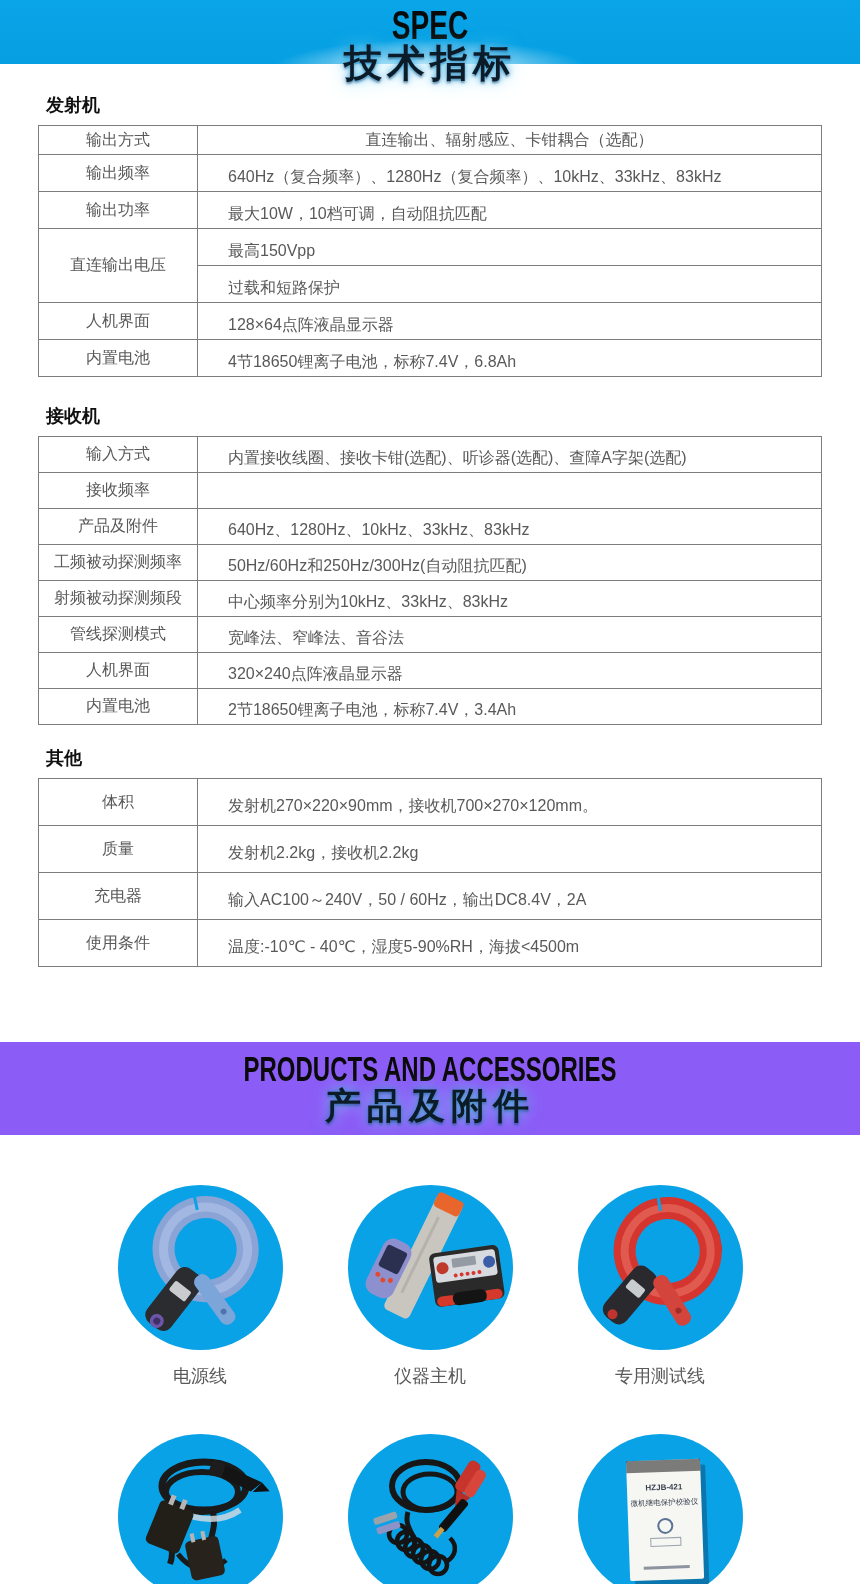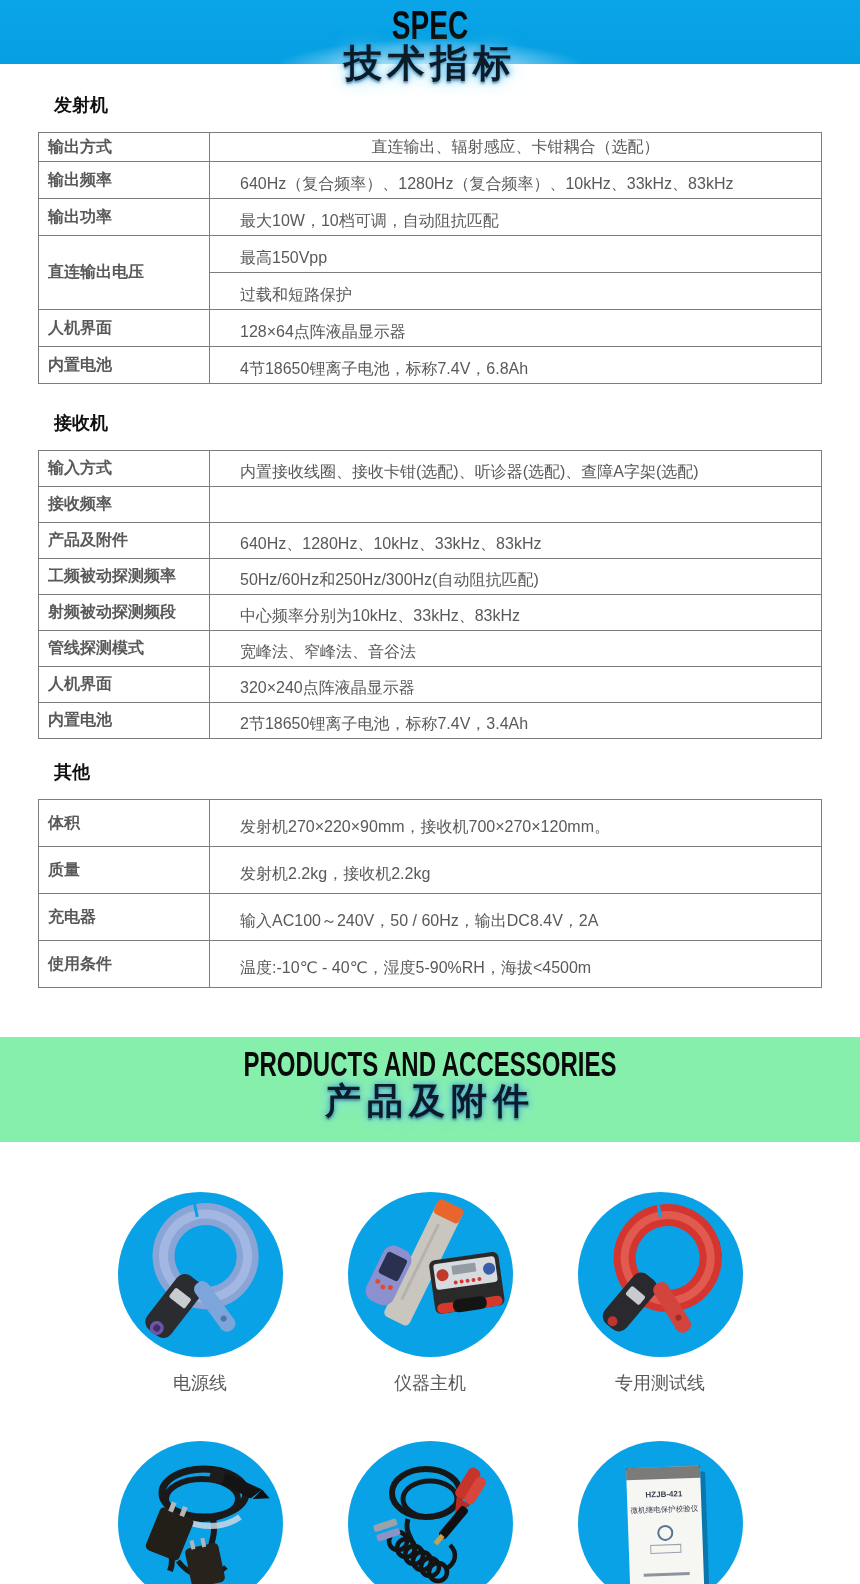--- a/index.html
+++ b/index.html
@@ -12,36 +12,36 @@
     background:radial-gradient(closest-side,rgba(255,255,255,0.95),rgba(255,255,255,0) 75%);}
   .spec-en{position:absolute;top:8px;left:0;width:100%;text-align:center;
     font-size:36px;font-weight:bold;color:#0a0a0a;letter-spacing:0;line-height:1;
     transform:scale(0.78,1.12);}
   .spec-zh{position:absolute;top:44px;left:0;width:100%;text-align:center;
     font-size:38px;font-weight:bold;letter-spacing:5px;line-height:1;color:#0c1b28;
     text-shadow:0 0 18px rgba(130,225,255,0.95),0 0 6px rgba(0,110,190,0.8),0 2px 2px rgba(0,40,80,0.5);}
 
   
   .content{padding:0 38px;}
-  .sec-title{font-size:18px;font-weight:bold;color:#101010;line-height:22px;margin:16px;}
+  .sec-title{font-size:18px;font-weight:bold;color:#101010;line-height:22px;margin:8px;}
   .mt-first{margin-top:30px;}
   .mt-sec{margin-top:28px;}
   .mt-third{margin-top:22px;}
   table.spec{width:100%;border-collapse:collapse;table-layout:fixed;margin-top:9px;}
   table.spec td{border:1px solid #7d7d7d;color:#595959;font-size:16px;vertical-align:middle;
     overflow:hidden;white-space:nowrap;}
-  table.spec td.lbl{width:152px;text-align:left;padding:0 9px;font-weight:bold;}
+  table.spec td.lbl{width:152px;text-align:center;padding:0 3px;}
   table.spec td.val{text-align:left;padding:8px 8px 0 30px;}
   table.spec td.center{text-align:center;padding:0 8px;}
   table.t1 td{height:28px;}
   table.t2 td{height:27px;}
   table.t3 td{height:38px;}
 
   
-  .banner-prod{position:relative;height:105px;background:#86efac;margin-top:49px;}
+  .banner-prod{position:relative;height:93px;background:#8b5cf6;margin-top:75px;}
   .prod-en{position:absolute;top:12px;left:0;width:100%;text-align:center;
     font-size:30px;font-weight:bold;color:#0a0a0a;line-height:1;transform:scale(0.80,1.15);}
   .prod-zh{position:absolute;top:46px;left:0;width:100%;text-align:center;
     font-size:36px;font-weight:bold;letter-spacing:6px;line-height:1;color:#0c1b28;
     text-shadow:0 0 16px rgba(140,230,255,0.9),0 0 6px rgba(0,90,160,0.8),0 2px 2px rgba(0,40,80,0.5);}
 
   
   .products{width:690px;margin:50px auto 0;display:flex;flex-wrap:wrap;}
   .product{width:230px;display:flex;flex-direction:column;align-items:center;}
   .product:nth-child(n+4){margin-top:46px;}

